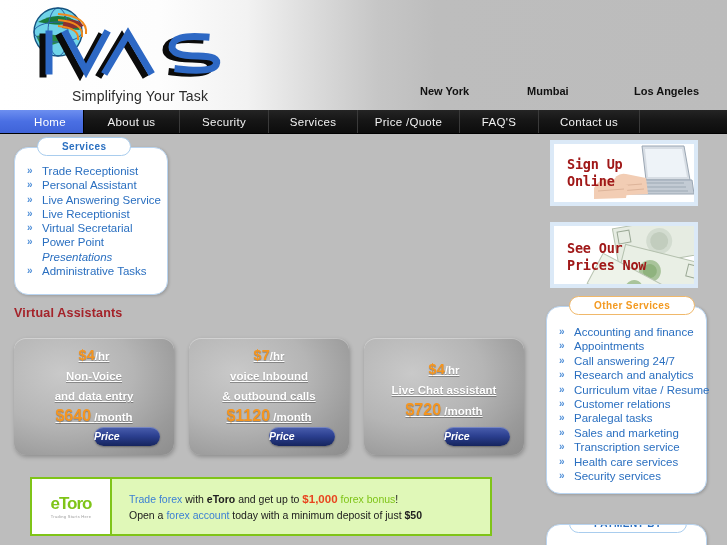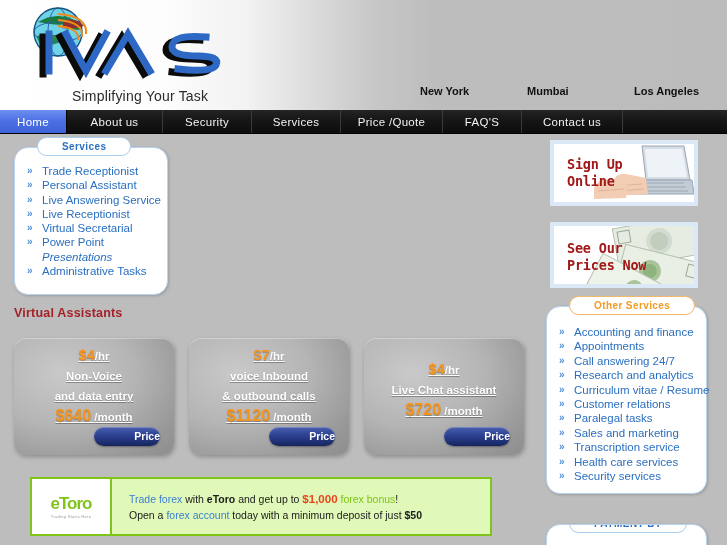--- a/index.html
+++ b/index.html
@@ -81,21 +81,21 @@
     border-right: 1px solid #3a3a3a;
     cursor: pointer;
     white-space: nowrap;
   }
   .nav-item.active {
     background: #4a6fe3;
     background: linear-gradient(to bottom, #6d8ff0 0%, #4a6fe3 50%, #3f63d8 100%);
     color: #ffffff;
     border-right: 1px solid #000;
   }
-  .nav-w0 { width: 66px; }
+  .nav-w0 { width: 66px; padding-left: 17px; }
   .nav-w1 { width: 95px; }
   .nav-w2 { width: 88px; }
   .nav-w3 { width: 88px; }
   .nav-w4 { width: 101px; }
   .nav-w5 { width: 78px; }
   .nav-w6 { width: 100px; }
   .nav-filler { flex: 1; border-right: none; }
 
   
   .page {
@@ -242,23 +242,24 @@
     right: 14px;
     bottom: 9px;
     width: 66px;
     height: 19px;
     line-height: 19px;
     border-radius: 10px;
     background: linear-gradient(to bottom, #4a5fae 0%, #2b3f8f 48%, #16255e 100%);
     color: #ffffff;
     font-size: 10.5px;
     font-weight: bold;
-    text-align: right;
+    text-align: left;
     cursor: pointer;
     box-shadow: 0 1px 2px rgba(0,0,0,.35), inset 0 1px 0 rgba(255,255,255,.25);
+    font-style: italic;
   }
 
   
   #etoro-banner {
     position: absolute;
     left: 30px;
     top: 343px;
     width: 462px;
     height: 59px;
     background: #e0f8b8;

